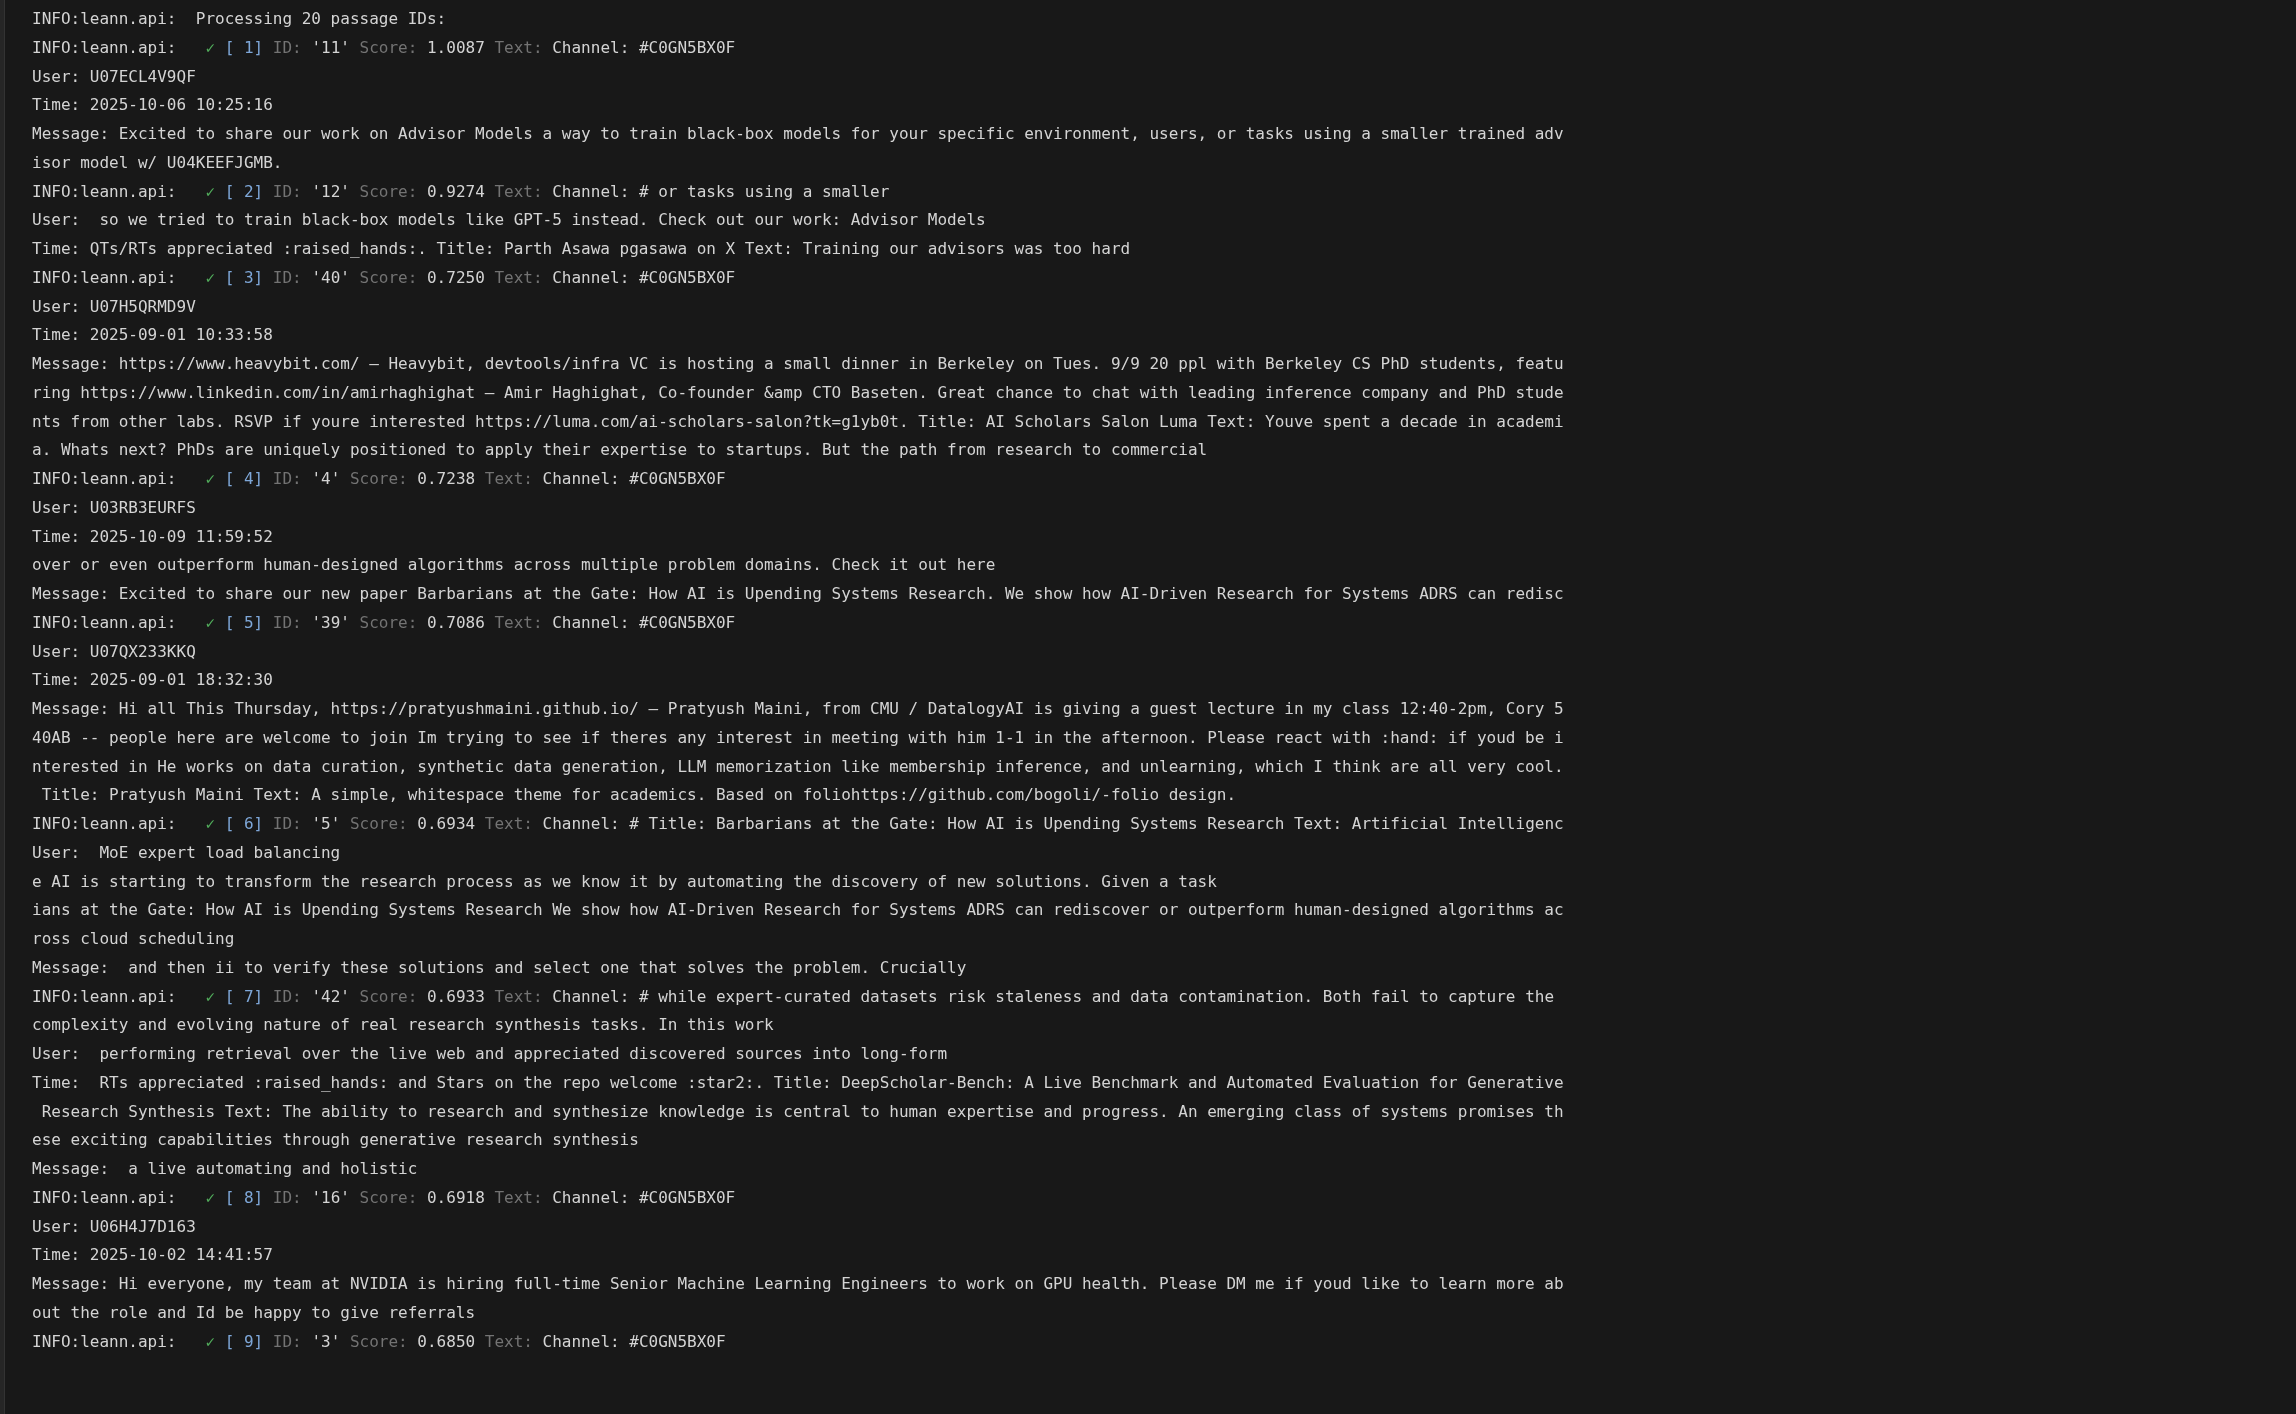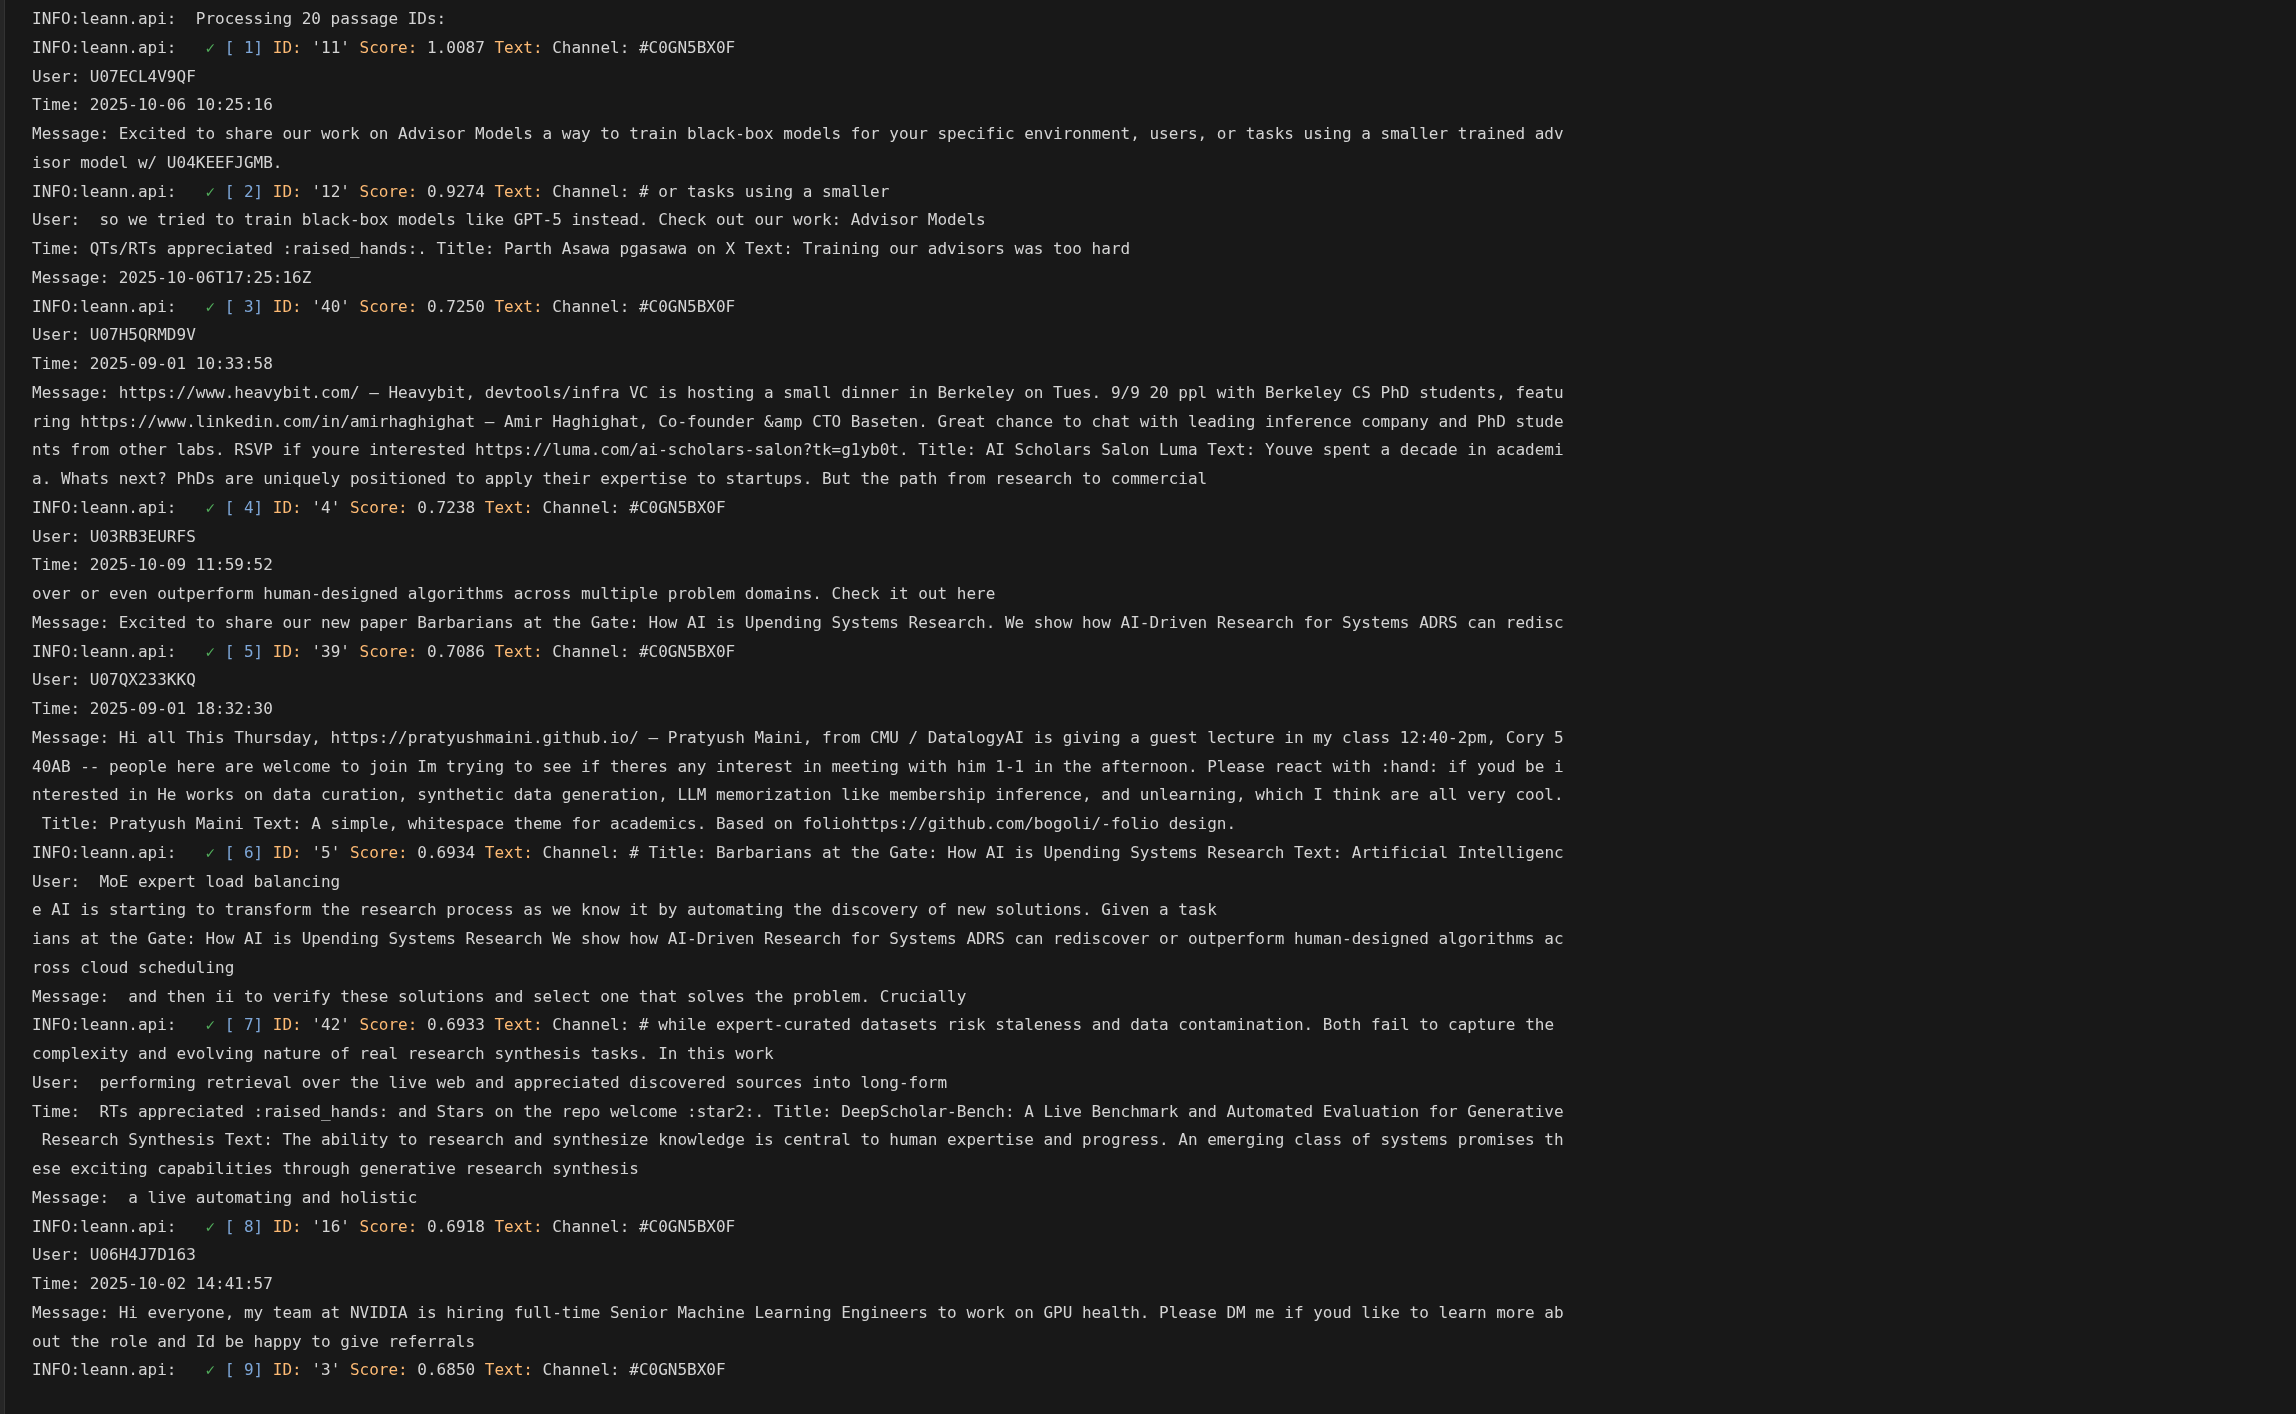--- a/index.html
+++ b/index.html
@@ -30,39 +30,38 @@
     height: 1414px;
     background: #262626;
     border-right: 1px solid #333333;
   }
   .line {
     white-space: pre;
     height: 28.75px;
     overflow: hidden;
   }
   .seg-p { color: #d4d4d4; }
-  .seg-o { color: #fdba74; }
+  .seg-o { color: #737373; }
   .seg-b { color: #7ea7d8; }
   .seg-g { color: #50aa5a; }
 </style>
 </head>
 <body>
 
 <div class="terminal">
   <div id="log-lines">
       <div class="line"><span class="seg-p">INFO:leann.api:  Processing 20 passage IDs:</span></div>
       <div class="line"><span class="seg-p">INFO:leann.api:   </span><span class="seg-g">✓</span><span class="seg-p"> </span><span class="seg-b">[ 1]</span><span class="seg-p"> </span><span class="seg-o">ID:</span><span class="seg-p"> '11' </span><span class="seg-o">Score:</span><span class="seg-p"> 1.0087 </span><span class="seg-o">Text:</span><span class="seg-p"> Channel: #C0GN5BX0F</span></div>
       <div class="line"><span class="seg-p">User: U07ECL4V9QF</span></div>
       <div class="line"><span class="seg-p">Time: 2025-10-06 10:25:16</span></div>
       <div class="line"><span class="seg-p">Message: Excited to share our work on Advisor Models a way to train black-box models for your specific environment, users, or tasks using a smaller trained adv</span></div>
       <div class="line"><span class="seg-p">isor model w/ U04KEEFJGMB.</span></div>
       <div class="line"><span class="seg-p">INFO:leann.api:   </span><span class="seg-g">✓</span><span class="seg-p"> </span><span class="seg-b">[ 2]</span><span class="seg-p"> </span><span class="seg-o">ID:</span><span class="seg-p"> '12' </span><span class="seg-o">Score:</span><span class="seg-p"> 0.9274 </span><span class="seg-o">Text:</span><span class="seg-p"> Channel: # or tasks using a smaller</span></div>
       <div class="line"><span class="seg-p">User:  so we tried to train black-box models like GPT-5 instead. Check out our work: Advisor Models</span></div>
       <div class="line"><span class="seg-p">Time: QTs/RTs appreciated :raised_hands:. Title: Parth Asawa pgasawa on X Text: Training our advisors was too hard</span></div>
-      <div class="line"><span class="seg-p">Message: 2025-10-06T17:25:16Z</span></div>
       <div class="line"><span class="seg-p">INFO:leann.api:   </span><span class="seg-g">✓</span><span class="seg-p"> </span><span class="seg-b">[ 3]</span><span class="seg-p"> </span><span class="seg-o">ID:</span><span class="seg-p"> '40' </span><span class="seg-o">Score:</span><span class="seg-p"> 0.7250 </span><span class="seg-o">Text:</span><span class="seg-p"> Channel: #C0GN5BX0F</span></div>
       <div class="line"><span class="seg-p">User: U07H5QRMD9V</span></div>
       <div class="line"><span class="seg-p">Time: 2025-09-01 10:33:58</span></div>
       <div class="line"><span class="seg-p">Message: https://www.heavybit.com/ – Heavybit, devtools/infra VC is hosting a small dinner in Berkeley on Tues. 9/9 20 ppl with Berkeley CS PhD students, featu</span></div>
       <div class="line"><span class="seg-p">ring https://www.linkedin.com/in/amirhaghighat – Amir Haghighat, Co-founder &amp;amp CTO Baseten. Great chance to chat with leading inference company and PhD stude</span></div>
       <div class="line"><span class="seg-p">nts from other labs. RSVP if youre interested https://luma.com/ai-scholars-salon?tk=g1yb0t. Title: AI Scholars Salon Luma Text: Youve spent a decade in academi</span></div>
       <div class="line"><span class="seg-p">a. Whats next? PhDs are uniquely positioned to apply their expertise to startups. But the path from research to commercial</span></div>
       <div class="line"><span class="seg-p">INFO:leann.api:   </span><span class="seg-g">✓</span><span class="seg-p"> </span><span class="seg-b">[ 4]</span><span class="seg-p"> </span><span class="seg-o">ID:</span><span class="seg-p"> '4' </span><span class="seg-o">Score:</span><span class="seg-p"> 0.7238 </span><span class="seg-o">Text:</span><span class="seg-p"> Channel: #C0GN5BX0F</span></div>
       <div class="line"><span class="seg-p">User: U03RB3EURFS</span></div>
       <div class="line"><span class="seg-p">Time: 2025-10-09 11:59:52</span></div>

